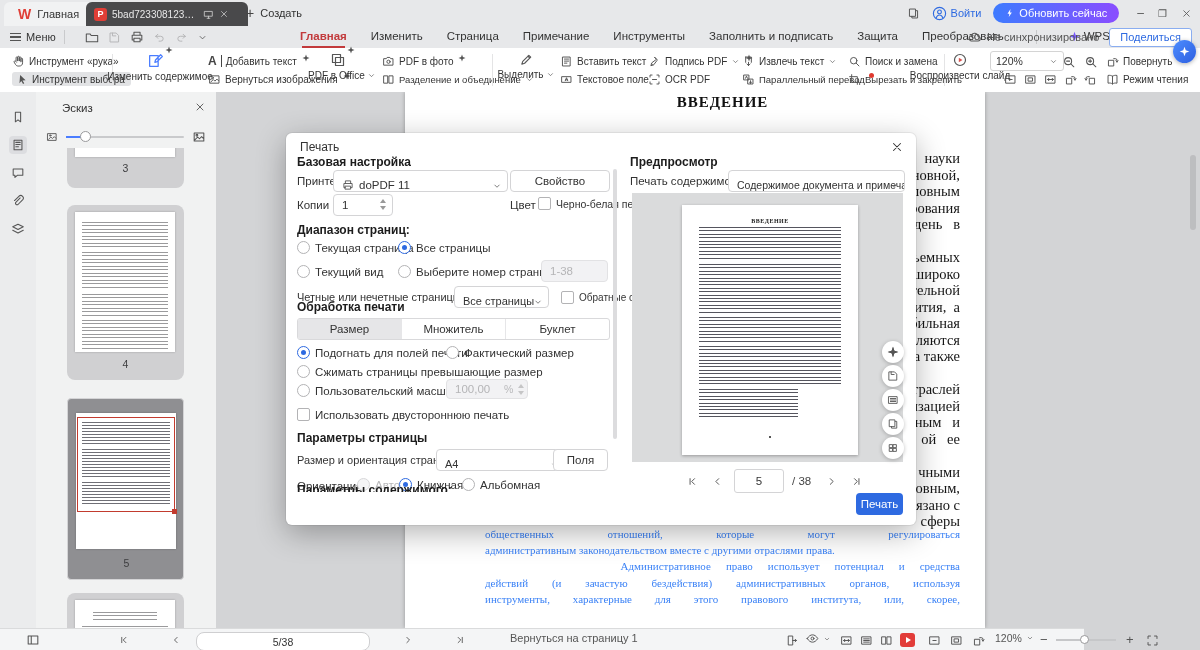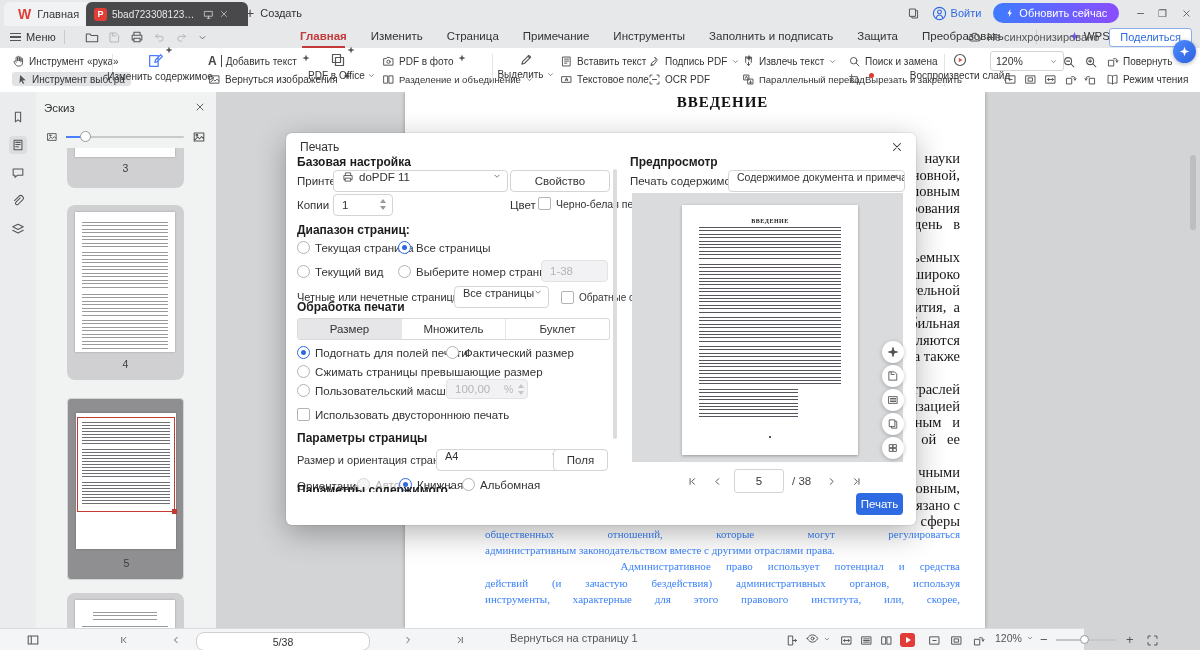--- a/index.html
+++ b/index.html
@@ -40,21 +40,21 @@
   .selbg{background:#e2e3e5;border-radius:3px;padding:1px 6px 1px 4px}
   .tdiv{position:absolute;top:6px;width:1px;height:32px;background:#e4e4e5}
   .spark{color:#7a5cff;width:8px;height:8px;margin-left:1px;margin-top:-6px}
   .reddot{width:5px;height:5px;border-radius:50%;background:#e0392f;margin-top:-8px}
   .zcombo{display:flex;align-items:center;justify-content:space-between;width:62px;height:18px;border:1px solid #d4d4d4;border-radius:3px;background:#fff;padding:0 5px;font-size:10.5px}
   
   .sstrip{position:absolute;left:0;top:92px;width:36px;height:536px;background:#ebeced;border-right:1px solid #dfe0e1}
   .sic{position:absolute;left:9px;width:18px;height:18px;display:flex;align-items:center;justify-content:center}
   .sic.on{background:#dcdde0;border-radius:4px}
   .spanel{position:absolute;left:36px;top:92px;width:180px;height:536px;background:#f1f2f2;border-right:1px solid #d8d9da;overflow:hidden}
-  .ptitle{position:absolute;left:8px;top:10px;font-size:11.5px;color:#333}
+  .ptitle{position:absolute;left:26px;top:10px;font-size:11.5px;color:#333}
   .pclose{position:absolute;right:10px;top:9px}
   .sldrow{position:absolute;left:0;top:34px;width:180px;height:22px}
   .sldtrack{position:absolute;left:30px;right:32px;top:10px;height:2px;background:#c9cacc;border-radius:1px}
   .sldfill{position:absolute;left:30px;top:10px;width:18px;height:2px;background:#4a7dff}
   .sldknob{position:absolute;left:44px;top:5px;width:11px;height:11px;border-radius:50%;background:#fff;border:1px solid #9a9a9c;box-sizing:border-box}
   .thumbs{position:absolute;left:0;top:56px;width:180px;height:480px;overflow:hidden}
   .thumb{position:absolute;left:31px;width:117px;background:#d0d0d2;border-radius:8px}
   .thumb.sel{background:#8f8f92}
   .tpage{position:absolute;left:8px;width:100px;background:#fff;box-shadow:0 0 2px rgba(0,0,0,.25)}
   .tnum{position:absolute;left:0;width:117px;text-align:center;font-size:10.5px;color:#3d3d3f}
@@ -77,21 +77,21 @@
   .sbtrack{position:absolute;top:10px;left:0;width:60px;height:2px;background:#c6c7c9}
   .sbknob{position:absolute;top:6px;left:24px;width:9px;height:9px;border-radius:50%;background:#fff;border:1px solid #98989a;box-sizing:border-box}
   .redplay{width:15px;height:14px;background:#e23c39;border-radius:3px;display:flex;align-items:center;justify-content:center}
   
   .dialog{position:absolute;left:286px;top:133px;width:630px;height:392px;background:#fff;border-radius:6px;
           box-shadow:0 8px 30px rgba(0,0,0,.3),0 0 0 1px rgba(0,0,0,.06);z-index:50;font-size:11.5px}
   .dtitle{position:absolute;left:14px;top:7px;font-size:12px;color:#333}
   .dclose{position:absolute;right:12px;top:7px;width:14px;height:14px}
   .dsec{position:absolute;font-size:12px;font-weight:bold;color:#1c1c1c;white-space:nowrap}
   .dlab{position:absolute;font-size:11.5px;color:#333;white-space:nowrap}
-  .sel{position:absolute;display:flex;align-items:flex-start;gap:5px;border:1px solid #d4d4d6;border-radius:4px;background:#fff;height:22px;padding:0 20px 0 8px;box-sizing:border-box;white-space:nowrap;overflow:hidden}
+  .sel{position:absolute;display:flex;align-items:flex-end;gap:5px;border:1px solid #d4d4d6;border-radius:4px;background:#fff;height:22px;padding:0 20px 0 8px;box-sizing:border-box;white-space:nowrap;overflow:hidden}
   .sel .chev{position:absolute;right:5px}
   .btn{position:absolute;display:flex;align-items:center;justify-content:center;border:1px solid #d4d4d6;border-radius:4px;background:#fff;height:22px;box-sizing:border-box;color:#333}
   .inp{position:absolute;border:1px solid #d4d4d6;border-radius:4px;height:22px;box-sizing:border-box;padding:0 18px 0 8px;font-size:11.5px;color:#333;font-family:"Liberation Sans",sans-serif;background:#fff}
   .inp:disabled{background:#f2f2f4;border-color:#e2e2e4;color:#b5b5b7}
   .inp::placeholder{color:#b5b5b7}
   .spin{position:absolute;width:10px;display:flex;flex-direction:column;gap:3px;align-items:center}
   .spin i{width:0;height:0;border-left:3.5px solid transparent;border-right:3.5px solid transparent}
   .spin .up{border-bottom:4px solid #999}
   .spin .dn{border-top:4px solid #999}
   .rrow{position:absolute;display:flex;align-items:center;gap:5px;white-space:nowrap;color:#333}

